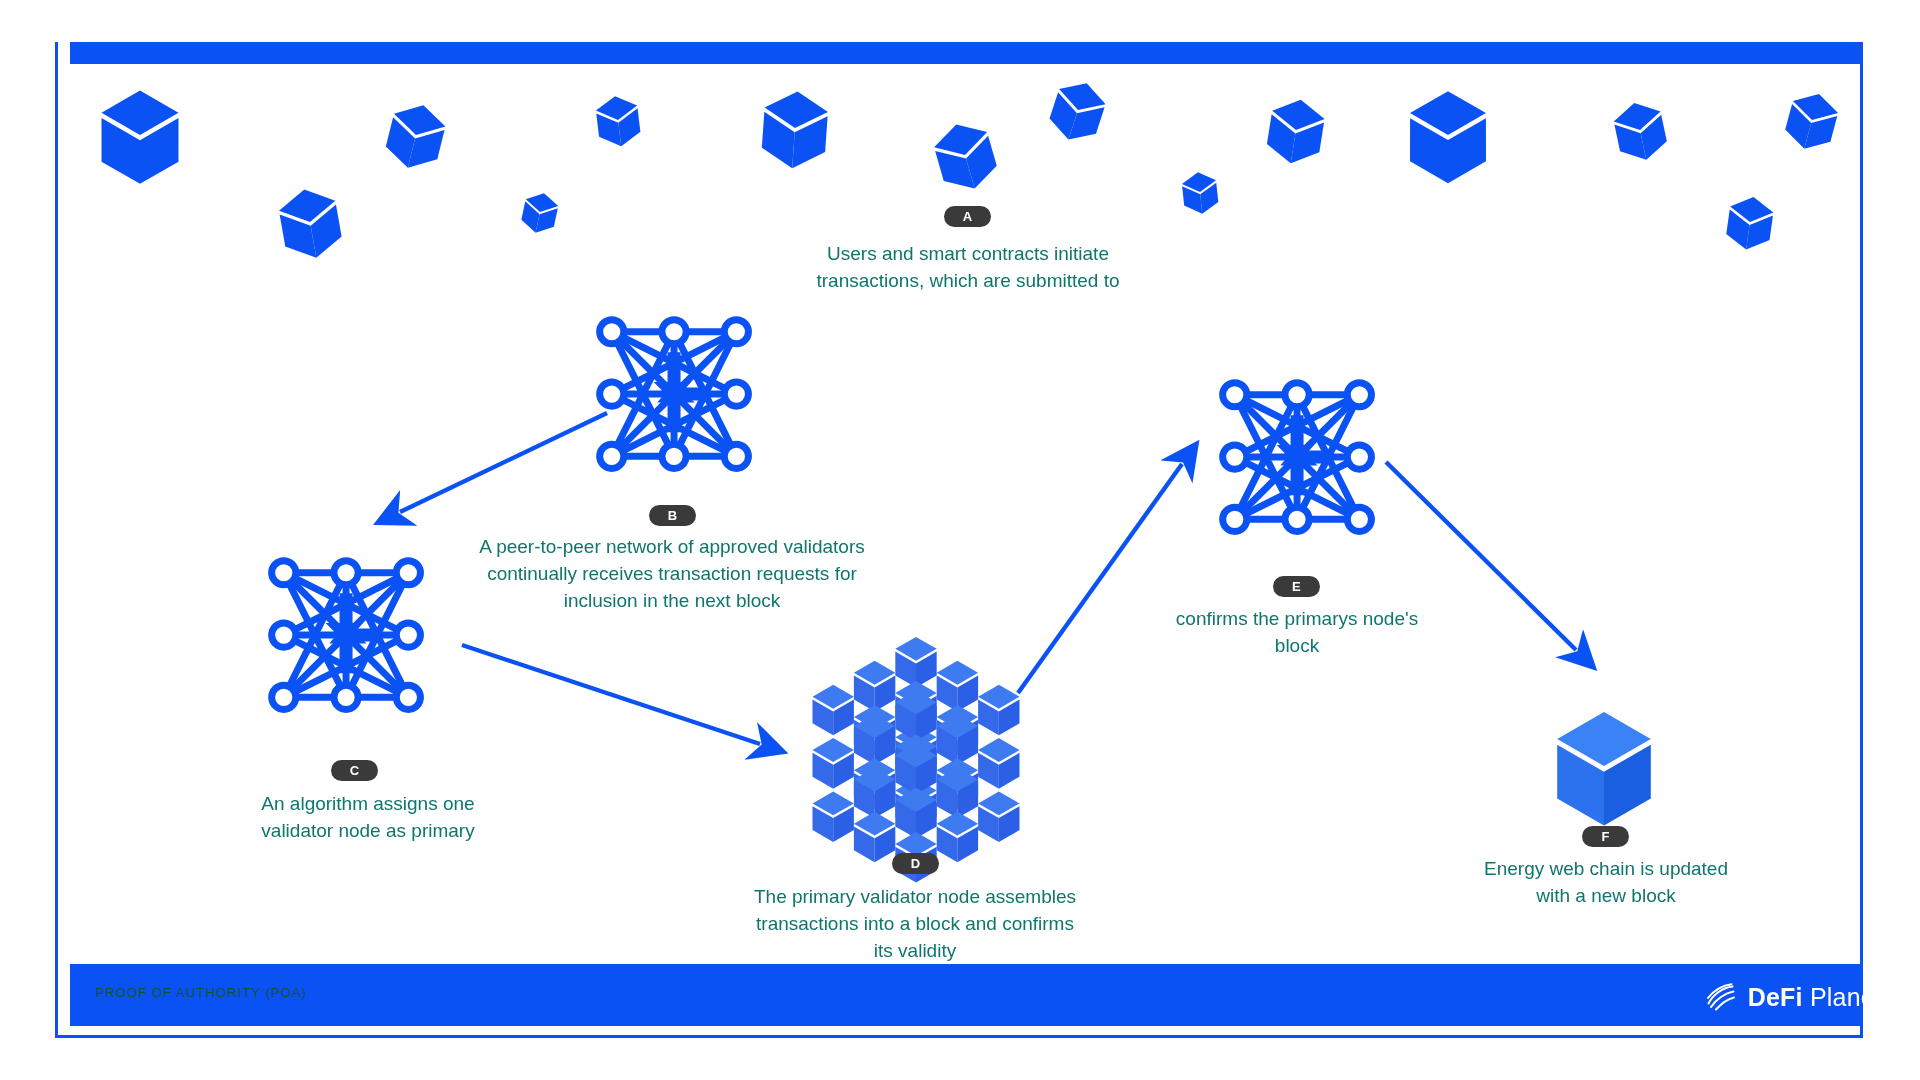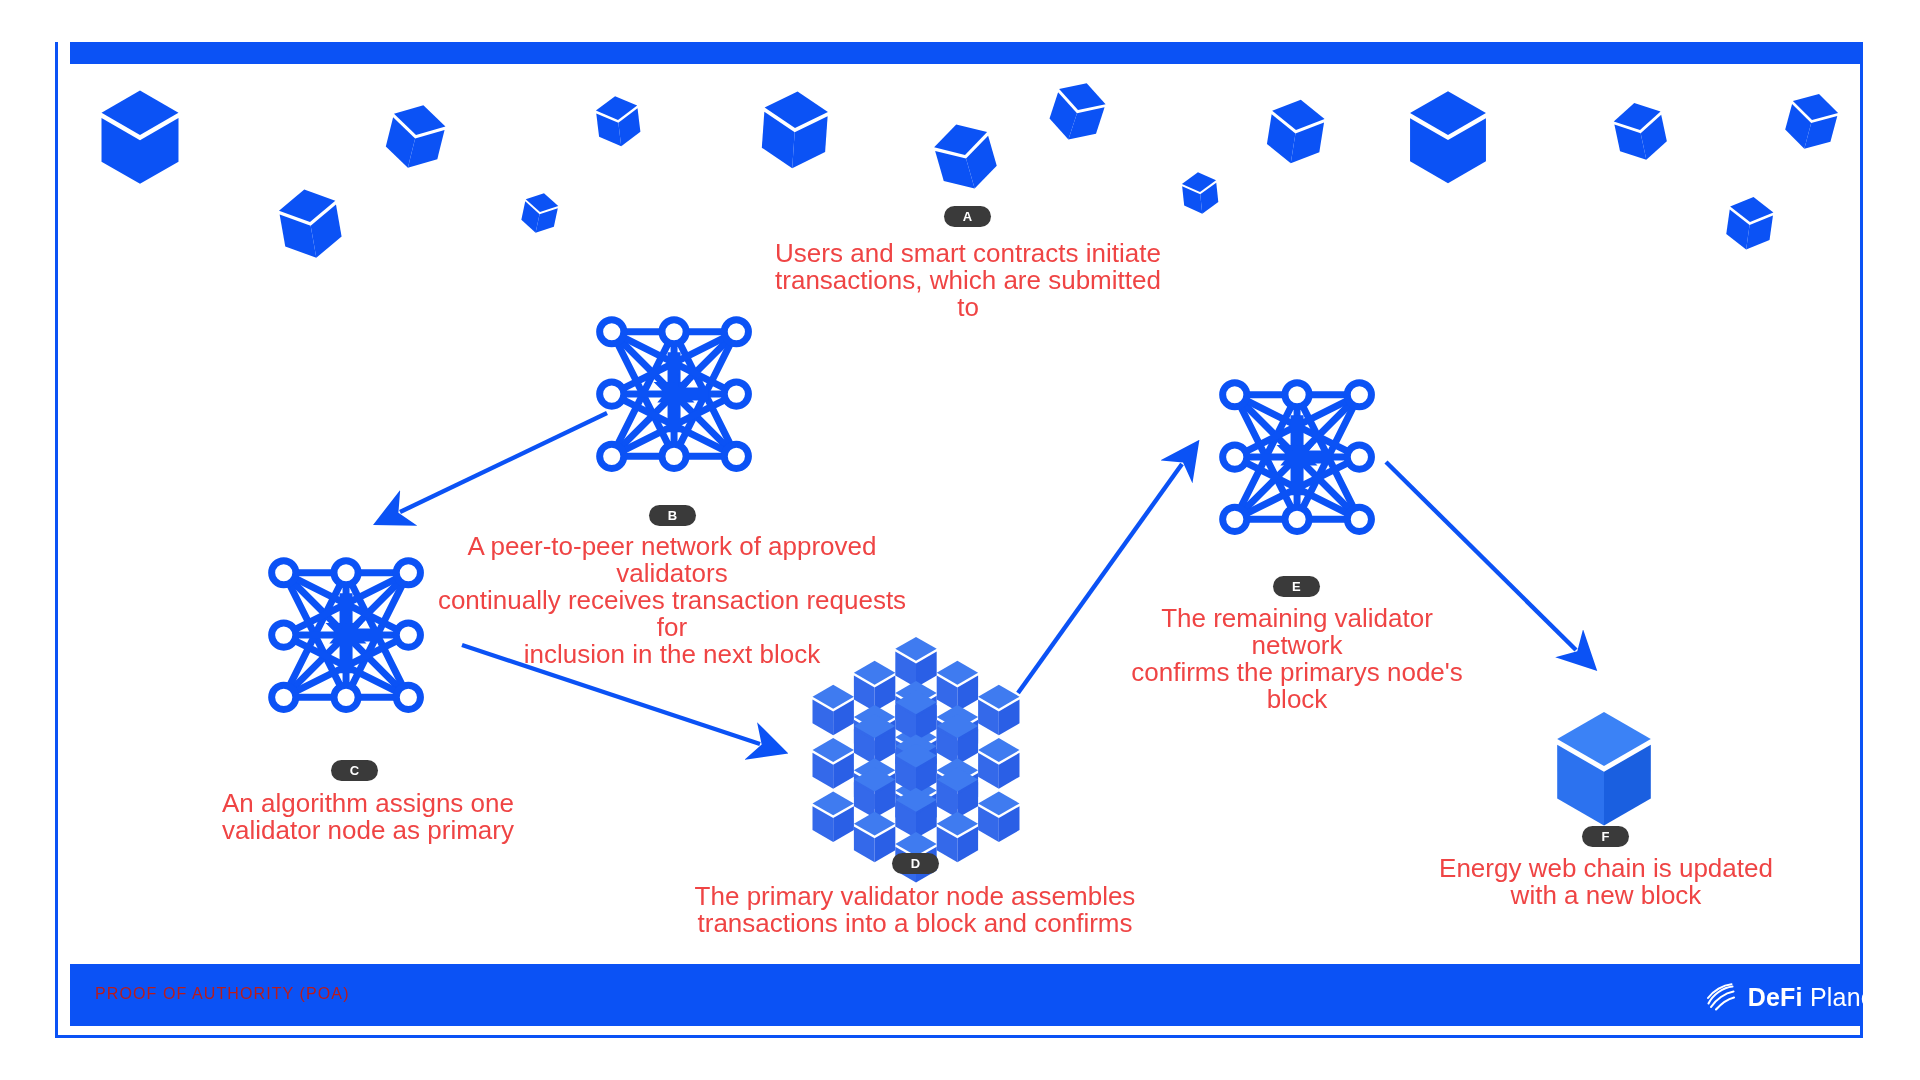--- a/index.html
+++ b/index.html
@@ -17,21 +17,21 @@
   #topbar{
     position:absolute;left:70px;top:42px;width:1793px;height:22px;
     background:#0B52F5;
   }
   #footerbar{
     position:absolute;left:70px;top:964px;width:1793px;height:62px;
     background:#0B52F5;
   }
   #footer-title{
     position:absolute;left:95px;top:985px;
-    color:#b91c1c;font-size:16px;letter-spacing:1.1px;
+    color:#14532d;font-size:13px;letter-spacing:1.1px;
     font-family:"Liberation Sans","DejaVu Sans",sans-serif;
   }
   #brand{
     position:absolute;right:38px;top:980px;
     display:flex;align-items:center;gap:10px;
     color:#ffffff;
   }
   #brand .brand-text{font-size:25px;letter-spacing:.2px;white-space:nowrap;}
   #brand .brand-text b{font-weight:bold;}
   #brand .brand-text span.light{font-weight:normal;}
@@ -44,22 +44,22 @@
     background:#3a3a3a;color:#ffffff;
     border-radius:11px;
     height:21px;line-height:21px;
     width:47px;text-align:center;
     font-size:13px;font-weight:bold;
     letter-spacing:.3px;
   }
   
   .caption{
     position:absolute;
-    color:#ef4444;
-    font-size:26px;
+    color:#0f766e;
+    font-size:19px;
     line-height:27px;
     text-align:center;
   }
 </style>
 </head>
 <body>
 
 <div id="frame-left"></div>
 <div id="frame-right"></div>
 <div id="frame-bottom"></div>
@@ -225,24 +225,24 @@
 </div>
 
 <div class="caption" style="left:218px;top:790px;width:300px;">
   <div>An algorithm assigns one</div>
   <div>validator node as primary</div>
 </div>
 
 <div class="caption" style="left:690px;top:883px;width:450px;">
   <div>The primary validator node assembles</div>
   <div>transactions into a block and confirms</div>
+  <div>its validity</div>
 </div>
 
 <div class="caption" style="left:1122px;top:605px;width:350px;">
-  <div>The remaining validator network</div>
   <div>confirms the primarys node's</div>
   <div>block</div>
 </div>
 
 <div class="caption" style="left:1436px;top:855px;width:340px;">
   <div>Energy web chain is updated</div>
   <div>with a new block</div>
 </div>
 
 <div id="footerbar"></div>

